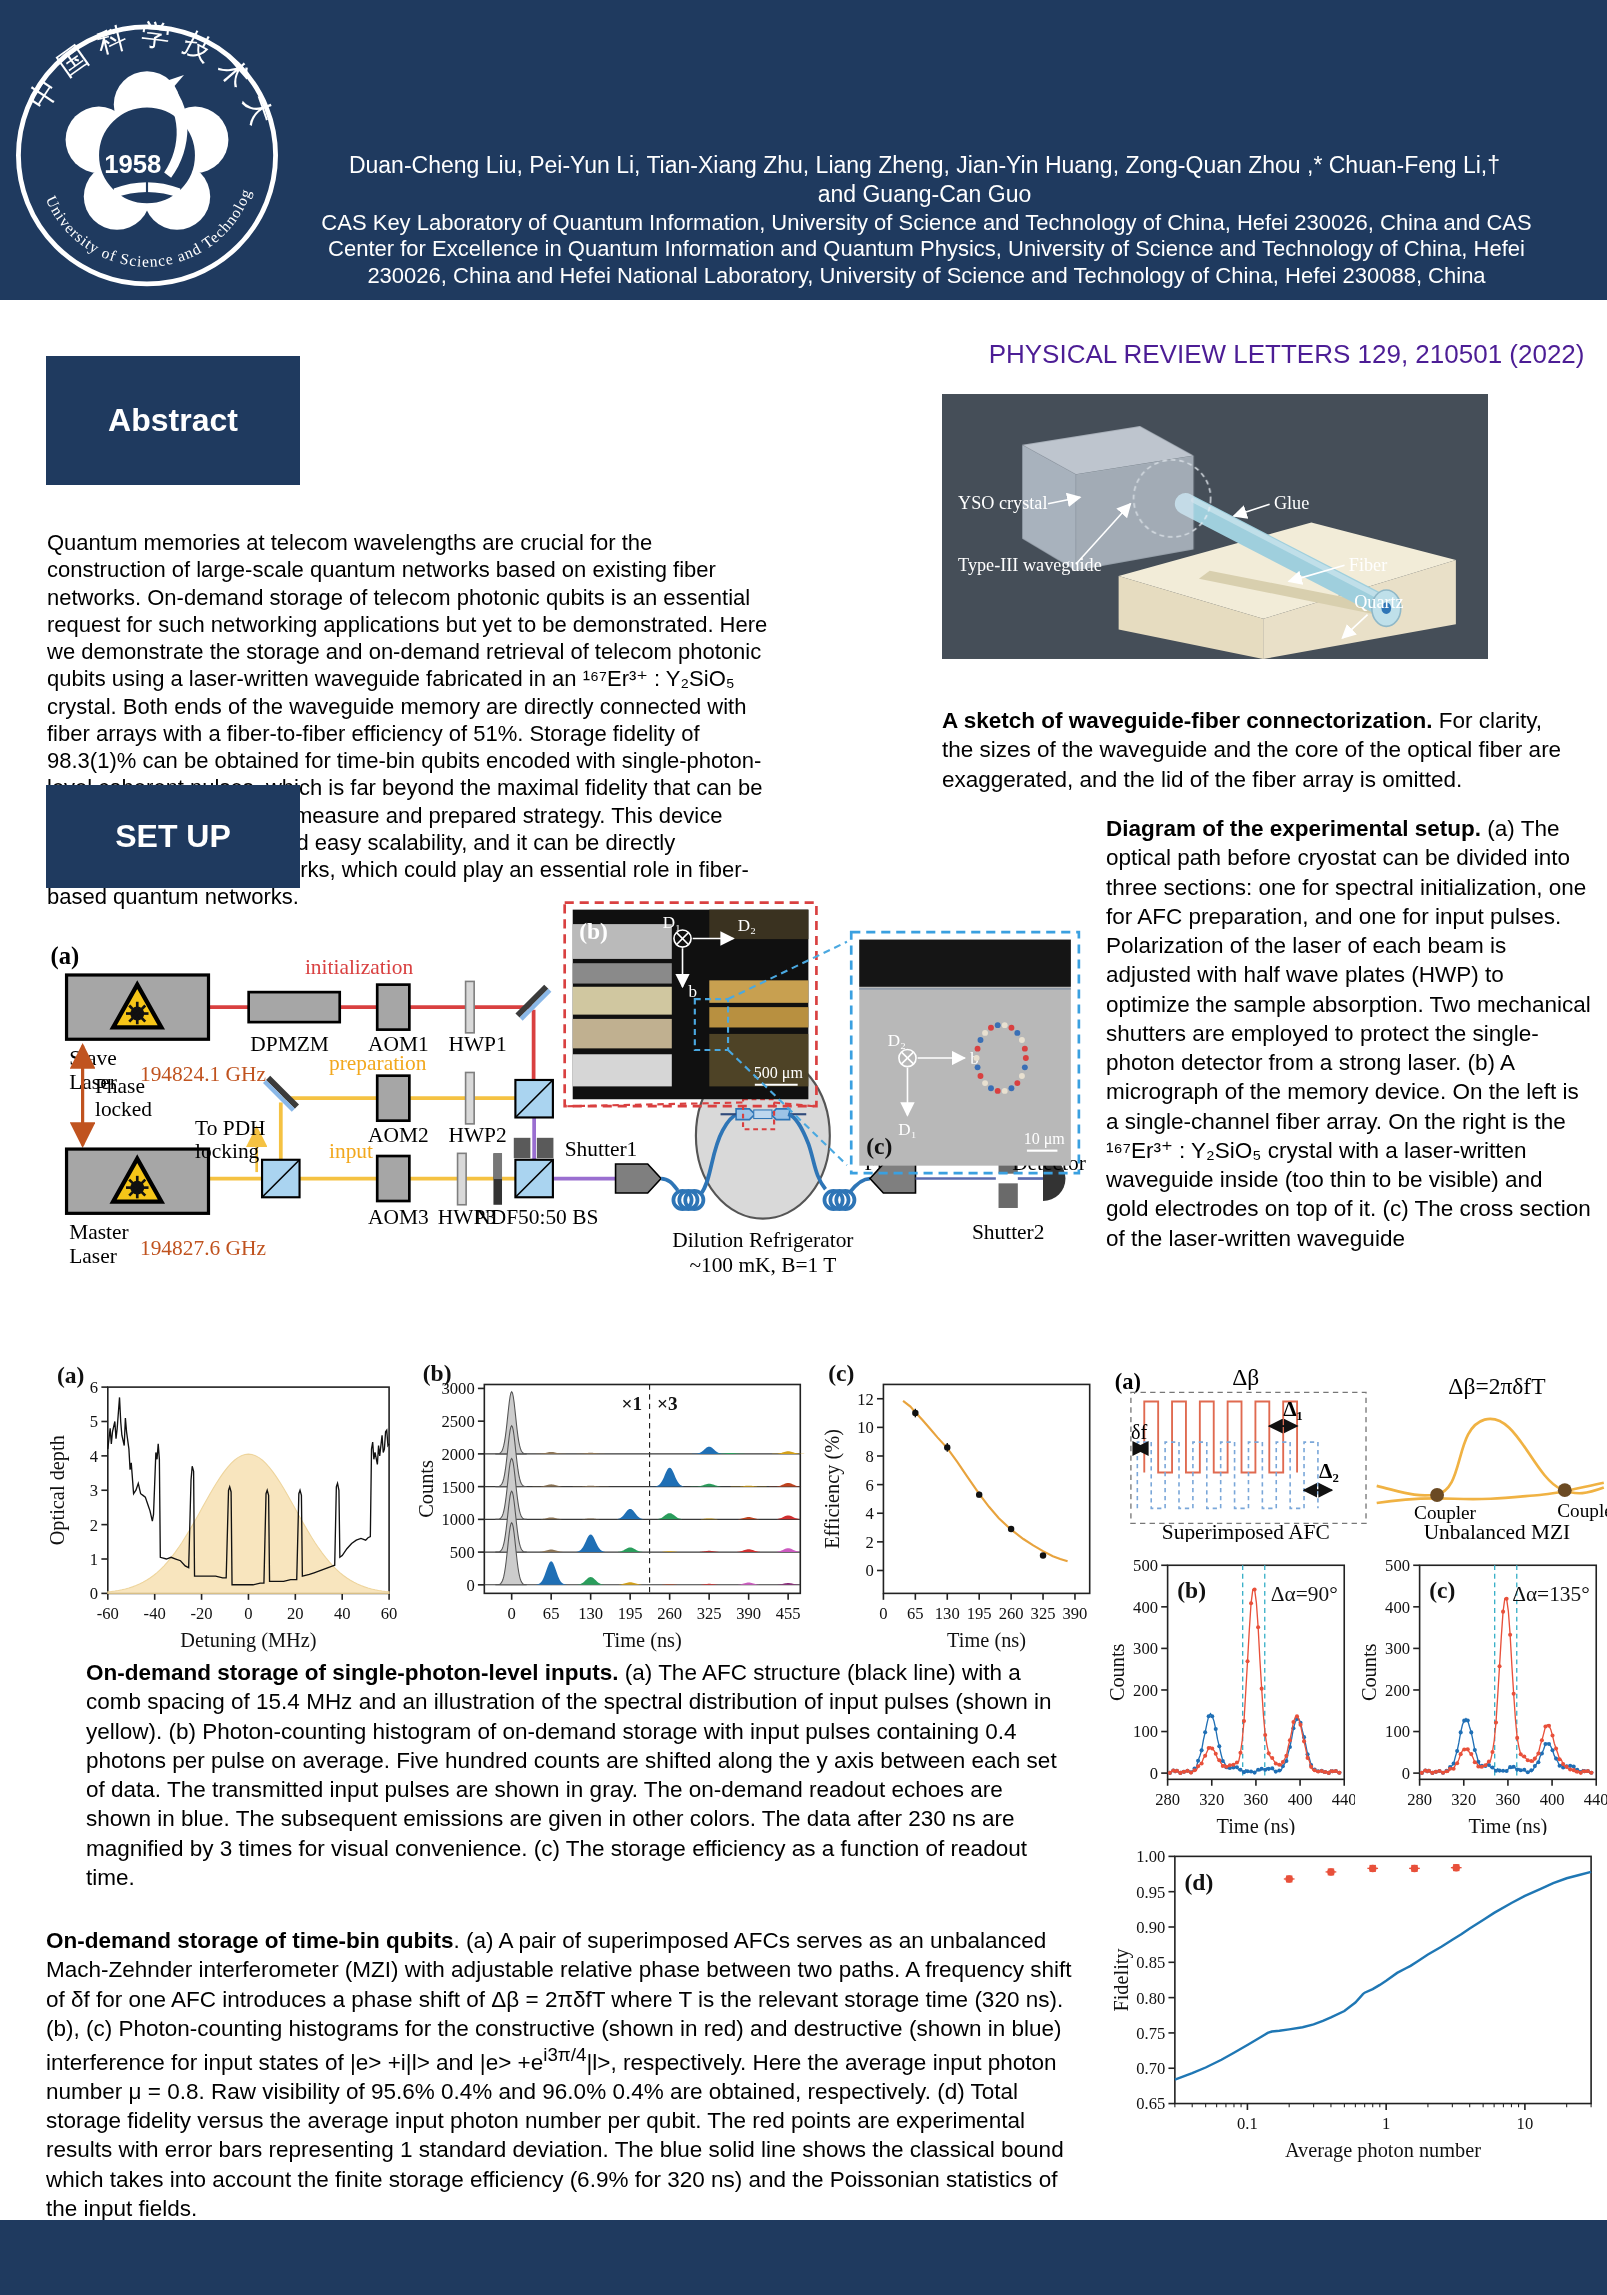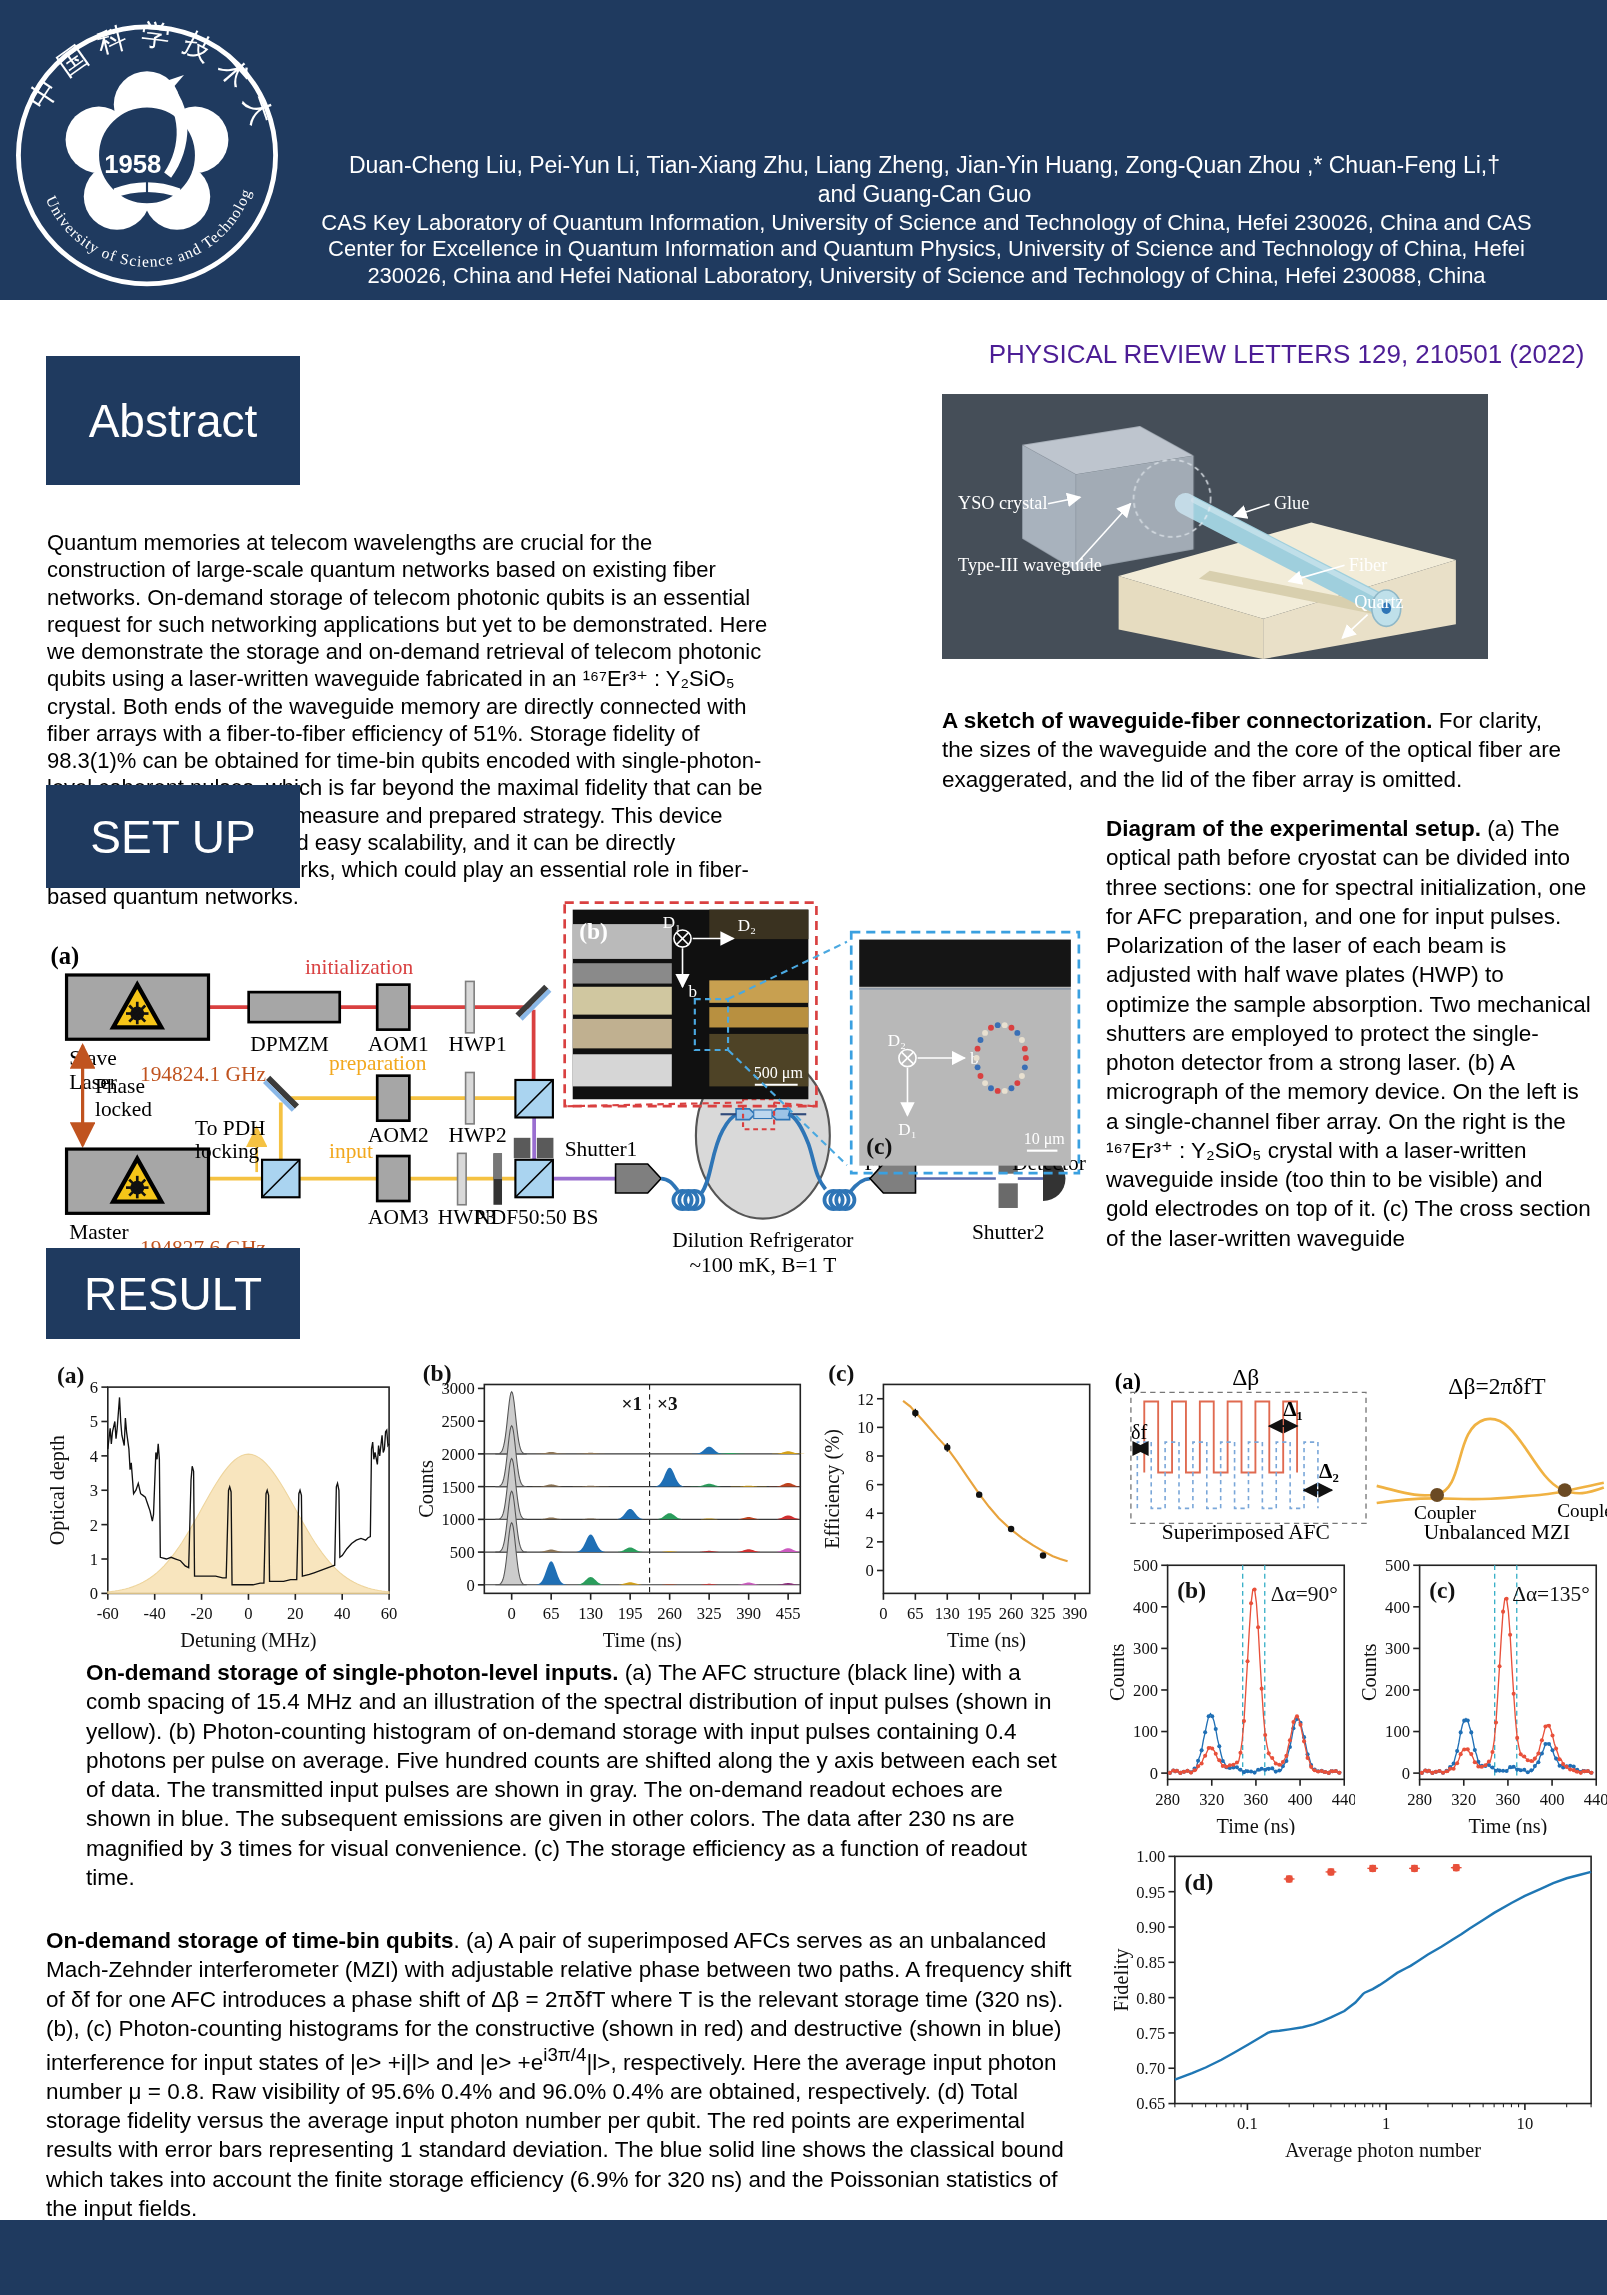--- a/index.html
+++ b/index.html
@@ -1,20 +1,20 @@
 <!DOCTYPE html>
 <html style="font-size:8.6px"><head>
 <meta charset="utf-8">
 <style>
   html,body{margin:0;padding:0;background:#ffffff;}
   #poster{position:relative;width:1607px;height:2295px;background:#ffffff;overflow:hidden;
           font-family:"Liberation Sans","DejaVu Sans",sans-serif;color:#111;}
   .abs{position:absolute;}
   .navy{background:#1f3a5f;}
-  .sec-box{color:#fff;font-weight:normal;font-size:46px;display:flex;align-items:center;justify-content:center;}
+  .sec-box{color:#fff;font-weight:bold;font-size:32px;display:flex;align-items:center;justify-content:center;}
   .header{left:0;top:0;width:1607px;height:300px;}
   .title{color:#fff;font-size:52px;line-height:1.13;text-align:center;font-weight:400;}
   .authors{color:#fff;font-size:23px;line-height:1.25;text-align:center;}
   .affil{color:#fff;font-size:22px;line-height:1.2;text-align:center;}
   .prl{font-size:26px;color:#4c1d95;}
   .body-text{font-size:22px;line-height:1.24;color:#000;text-align:left;}
   .cap{font-size:22.5px;line-height:1.3;color:#000;}
   .cap b{font-weight:bold;}
   svg text{font-family:"Liberation Serif","DejaVu Serif",serif;}
   svg .sans{font-family:"Liberation Sans","DejaVu Sans",sans-serif;}
@@ -323,23 +323,20 @@
         </g>
       <line x1="1848" y1="468" x2="1905" y2="468" stroke="#fff" stroke-width="4"></line>
       <text x="1842" y="455" font-size="30" fill="#fff">10 μm</text>
     </g>
   </svg>
 
   <div class="abs cap" style="left:1106px;top:814px;width:485px;">
     <b>Diagram of the experimental setup.</b><span> (a) The optical path before cryostat can be divided into three sections: one for spectral initialization, one for AFC preparation, and one for input pulses. Polarization of the laser of each beam is adjusted with half wave plates (HWP) to optimize the sample absorption. Two mechanical shutters are employed to protect the single-photon detector from a strong laser. (b) A micrograph of the memory device. On the left is a single-channel fiber array. On the right is the ¹⁶⁷Er³⁺ : Y₂SiO₅ crystal with a laser-written waveguide inside (too thin to be visible) and gold electrodes on top of it. (c) The cross section of the laser-written waveguide</span>
   </div>
 
-  <div class="abs navy sec-box" style="left:46px;top:1248px;width:254px;height:91px;">
-    <span>RESULT</span>
-  </div>
 
   <svg id="chart-afc" class="abs" style="left:46px;top:1363px;" width="354" height="292" viewBox="0 0 660 545">
       <rect x="115" y="45" width="525" height="385" fill="none" stroke="#222" stroke-width="3"></rect>
       <line x1="115" y1="430" x2="115" y2="442" stroke="#222" stroke-width="3"></line>
       <text x="115" y="478" font-size="31" fill="#111" text-anchor="middle">-60</text>
       <line x1="202.5" y1="430" x2="202.5" y2="442" stroke="#222" stroke-width="3"></line>
       <text x="202.5" y="478" font-size="31" fill="#111" text-anchor="middle">-40</text>
       <line x1="290" y1="430" x2="290" y2="442" stroke="#222" stroke-width="3"></line>
       <text x="290" y="478" font-size="31" fill="#111" text-anchor="middle">-20</text>
       <line x1="377.5" y1="430" x2="377.5" y2="442" stroke="#222" stroke-width="3"></line>

